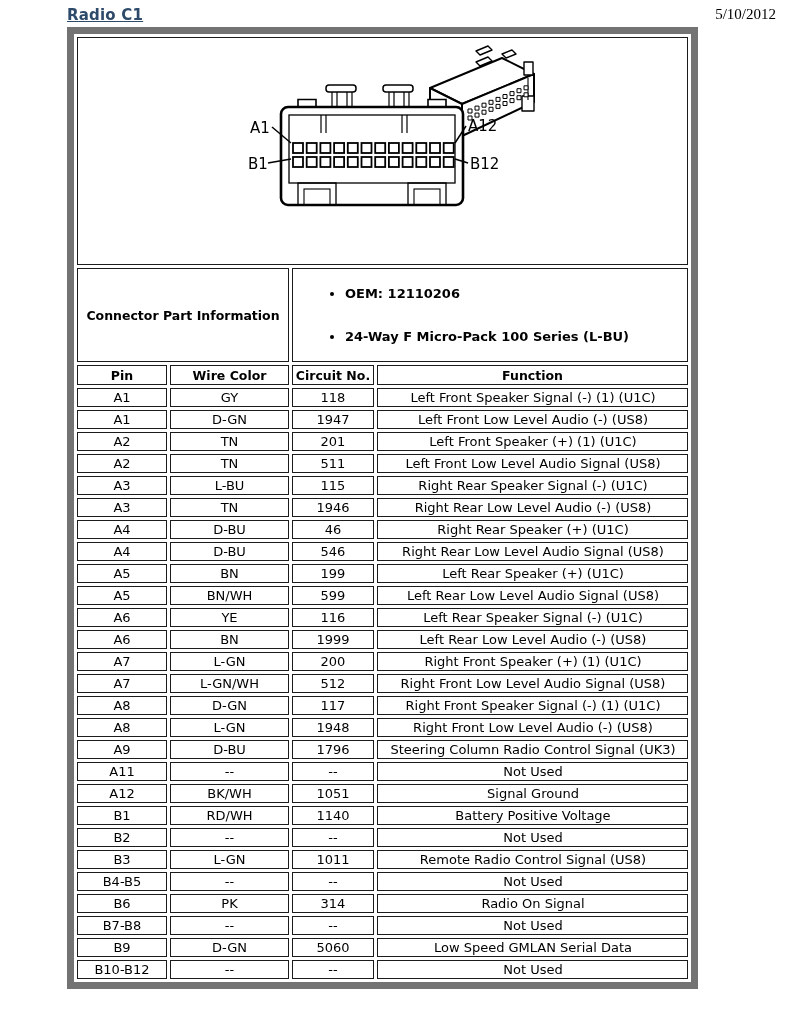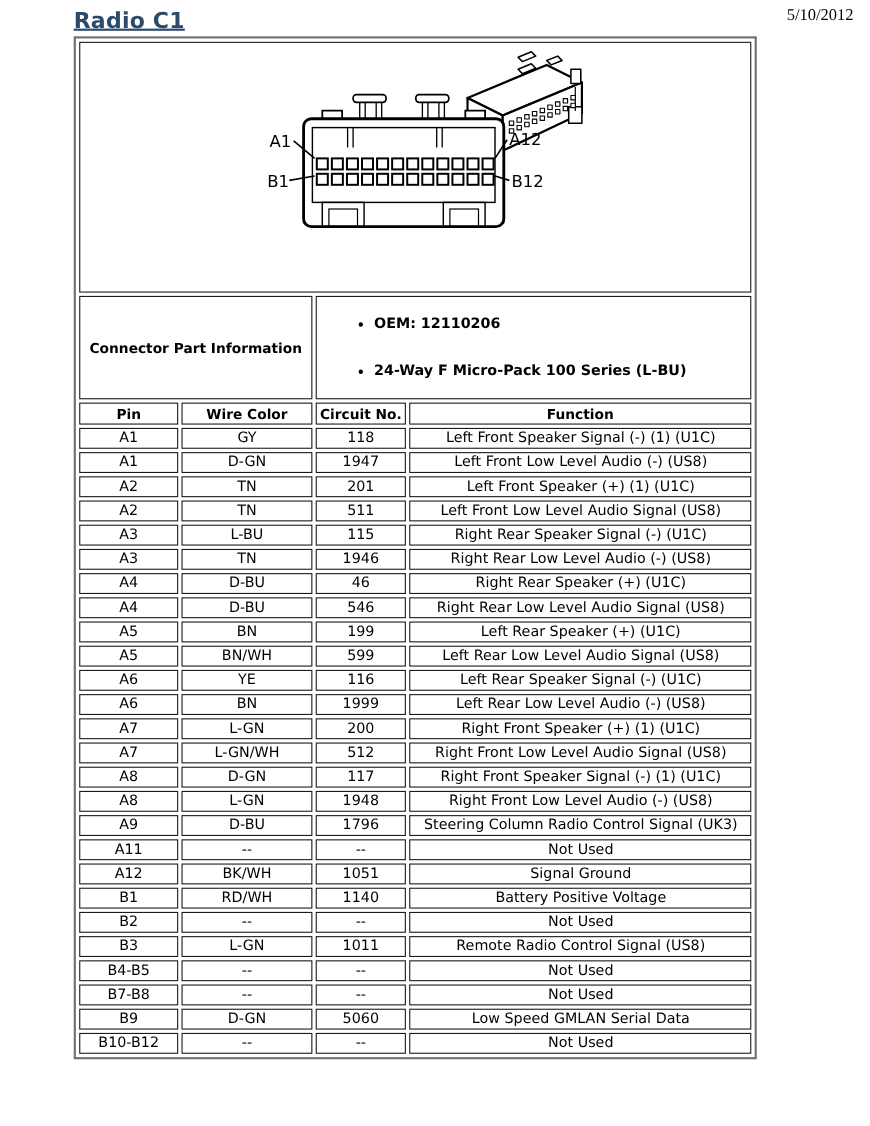--- a/index.html
+++ b/index.html
@@ -3,27 +3,27 @@
 <meta charset="utf-8">
 <style>
   html,body { margin:0; padding:0; }
   body {
     width:791px; height:1024px; background:#ffffff; color:#000;
     font-family:"DejaVu Sans","Liberation Sans",sans-serif;
     position:relative; overflow:hidden;
   }
   .hdr { display:flex; justify-content:space-between; align-items:flex-start;
          padding:6px 15px 3px 67px; }
-  .title { font-weight:bold; font-size:20px; color:#2e4a6b;
+  .title { font-weight:bold; font-size:15px; color:#2e4a6b;
            text-decoration:underline; letter-spacing:0.2px; }
   .date { font-family:"Liberation Serif","DejaVu Serif",serif; font-size:15px; }
 
   table.conn { margin-left:67px; width:619px; table-layout:fixed;
                border-collapse:separate; border-spacing:3px;
-               border:2px solid #737373; background:#fff; }
+               border:7px solid #737373; background:#fff; }
   td,th { border:1px solid #1b1b1b; box-sizing:border-box;
           overflow:hidden; white-space:nowrap; background:#fff; }
   .diagram-cell { height:228px; padding:0; vertical-align:top; }
   .pi-label { height:64px; text-align:center; font-weight:bold; font-size:12.5px; }
   .pi-details { vertical-align:top; }
   .pi-details ul { margin:5px 0 0 0; padding-left:34px; font-weight:bold; font-size:13px; }
   .pi-details li { margin:16px; }
   .pi-details li + li { margin-top:26px; }
   th { height:20px; font-weight:bold; text-align:center; font-size:12.5px; padding:0 0; }
   tbody td { height:19px; padding:0 2px; font-size:13px; line-height:17px; }
@@ -308,20 +308,26 @@
         <td class="ctr">1011</td>
         <td class="fn">Remote Radio Control Signal (US8)</td>
       </tr>
       <tr>
         <td class="ctr">B4-B5</td>
         <td class="ctr">--</td>
         <td class="ctr">--</td>
         <td class="fn">Not Used</td>
       </tr>
       <tr>
+        <td class="ctr">B6</td>
+        <td class="ctr">PK</td>
+        <td class="ctr">314</td>
+        <td class="fn">Radio On Signal</td>
+      </tr>
+      <tr>
         <td class="ctr">B7-B8</td>
         <td class="ctr">--</td>
         <td class="ctr">--</td>
         <td class="fn">Not Used</td>
       </tr>
       <tr>
         <td class="ctr">B9</td>
         <td class="ctr">D-GN</td>
         <td class="ctr">5060</td>
         <td class="fn">Low Speed GMLAN Serial Data</td>

